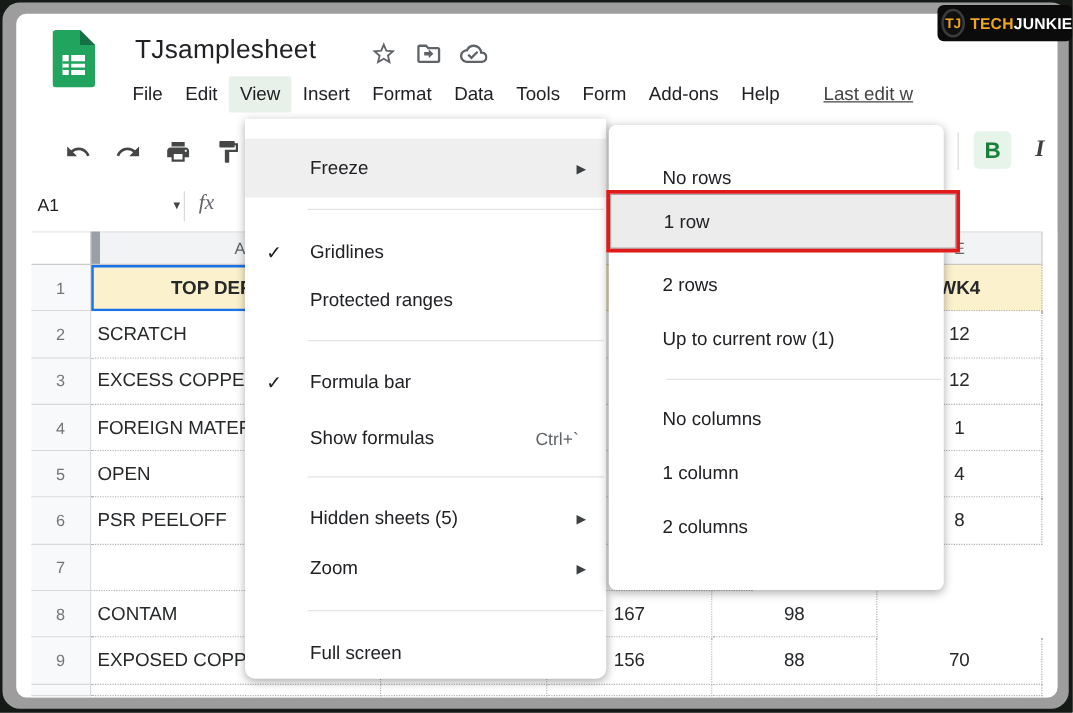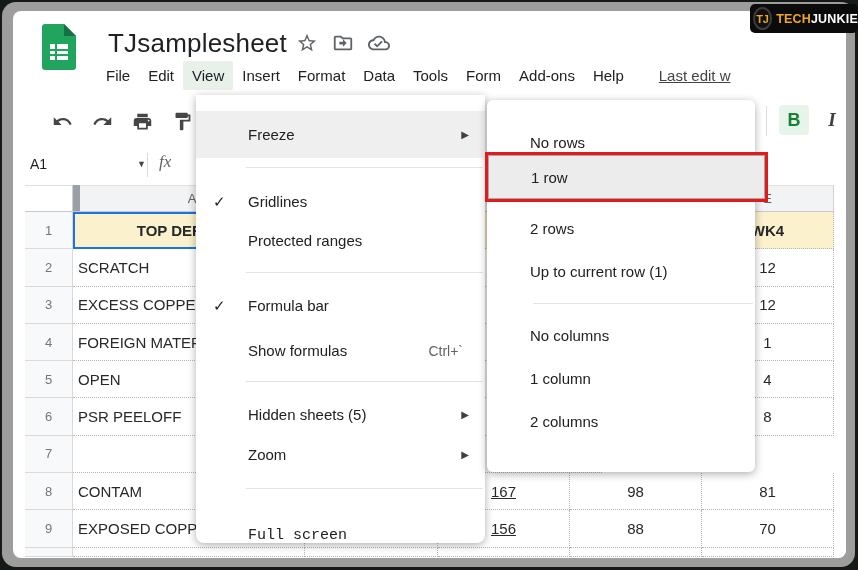--- a/index.html
+++ b/index.html
@@ -4,21 +4,21 @@
 <style>
   * { margin:0; padding:0; box-sizing:border-box; }
   html,body { background:#161a16; }
   body { font-family:"Liberation Sans", sans-serif; }
   .stage { position:relative; width:858px; height:570px; overflow:hidden; background:#161a16; }
   .frame { position:absolute; left:2px; top:2px; width:853px; height:565px; background:#9d9d9d; border-radius:14px; }
   .app { position:absolute; left:13px; top:11px; width:833px; height:547px; background:#fff; border-radius:8px; overflow:hidden; }
 
   
   .logo { position:absolute; left:29px; top:13px; width:34px; height:46px; }
-  .doc-title { position:absolute; left:95px; top:17px; font-size:26px; color:#202124; letter-spacing:.2px; }
+  .doc-title { position:absolute; left:95px; top:17px; font-size:21px; color:#202124; letter-spacing:.2px; }
   .hdr-ic { position:absolute; top:21px; width:22px; height:22px; color:#5f6368; }
   .hdr-ic svg { width:22px; height:22px; fill:#5f6368; }
   .ic-star { left:283px; }
   .ic-folder { left:319px; }
   .ic-cloud { left:355px; }
 
   
   .menubar { position:absolute; left:84px; top:49px; right:0; height:31px; display:flex; align-items:center; font-size:15px; color:#202124; white-space:nowrap; overflow:hidden; }
   .mi { padding:6px 9px; border-radius:2px; }
   .mi.active { background:#e7f0e9; }
@@ -38,21 +38,21 @@
   .fx { position:absolute; left:146px; top:141px; font-family:"Liberation Serif", serif; font-style:italic; font-size:17px; color:#5f6368; }
 
   
   .grid { position:absolute; left:12px; top:174px; width:821px; height:373px; background:#fff; overflow:hidden; }
   .ghead { display:flex; height:27px; }
   .hcell { background:#f1f3f4; border-top:1px solid #e0e0e0; border-right:1px solid #d0d0d0; border-bottom:1px solid #c9c9c9; color:#5f6368; font-size:13px; display:flex; align-items:center; justify-content:center; }
   .corner { width:48px; background:#fff; }
   .notch { width:7px; background:#9aa0a6; border-bottom:1px solid #c9c9c9; }
   .w-a { width:225px; } 
   .wb-a { width:232px; }
-  .w-b { width:133px; } .w-c { width:132px;text-decoration:underline; } .w-d { width:132px; } .w-e { width:132px; }
+  .w-b { width:133px; } .w-c { width:132px; } .w-d { width:132px; } .w-e { width:132px; }
   .grow { display:flex; height:37.3px; }
   .grow.partial { height:9px; }
   .rh { width:48px; background:#f8f9fa; border-right:1px solid #d9d9d9; border-bottom:1px solid #d9d9d9; color:#757575; font-size:13px; display:flex; align-items:center; justify-content:center; }
   .cell { border-right:1px dotted #b5b5b5; border-bottom:1px dotted #b5b5b5; font-size:15px; color:#26282a; overflow:hidden; white-space:nowrap; display:flex; align-items:center; background:#fff; }
   .cell.name { padding-left:5px; }
   .cell.num { justify-content:center; }
   .row1 .cell { background:#fbf1cd; font-weight:bold; justify-content:center; }
   .cell.sel { border:2px solid #1a73e8; }
 
   
@@ -233,21 +233,20 @@
         <div class="cell w-d num"></div>
         <div class="cell w-e num">8</div>
       </div>
 
       <div class="grow">
         <div class="rh">8</div>
         <div class="cell wb-a name">CONTAM</div>
         <div class="cell w-b"></div>
         <div class="cell w-c num">167</div>
         <div class="cell w-d num">98</div>
-        <div class="cell w-e num">81</div>
       </div>
 
       <div class="grow">
         <div class="rh">9</div>
         <div class="cell wb-a name">EXPOSED COPPER</div>
         <div class="cell w-b"></div>
         <div class="cell w-c num">156</div>
         <div class="cell w-d num">88</div>
         <div class="cell w-e num">70</div>
       </div>
@@ -287,21 +286,21 @@
       <div class="msep" style="top:286px;"></div>
       <div class="vm-item" style="top:301px;">
         <span class="vm-label">Hidden sheets (5)</span>
         <span class="vm-arrow">▶</span>
       </div>
       <div class="vm-item" style="top:341px;">
         <span class="vm-label">Zoom</span>
         <span class="vm-arrow">▶</span>
       </div>
       <div class="msep" style="top:393px;"></div>
-      <div class="vm-item" style="top:422px;font-family:Liberation Mono, monospace;">
+      <div class="vm-item" style="top:409px;">
         <span class="vm-label">Full screen</span>
       </div>
     </div>
 
     <div class="smenu">
       <div class="sm-item" style="top:24px;">
         <span class="sm-label">No rows</span>
       </div>
       <div class="sm-item" style="top:110px;">
         <span class="sm-label">2 rows</span>

